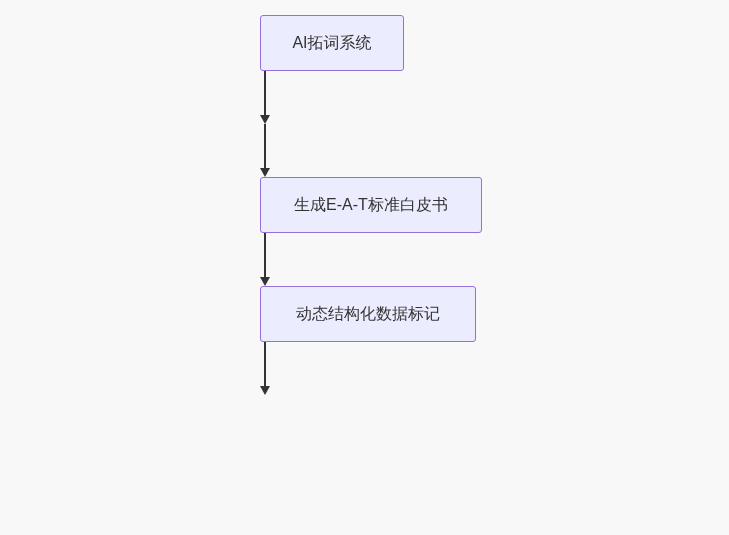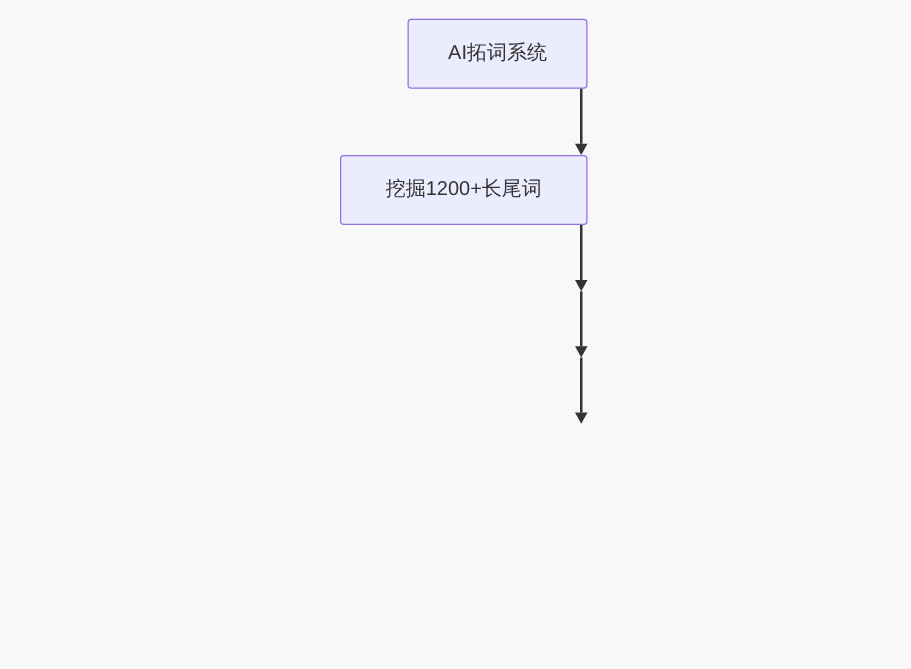--- a/index.html
+++ b/index.html
@@ -18,21 +18,21 @@
     width: 729px;
     height: 535px;
   }
   .flow {
     position: absolute;
     top: 15px;
     left: 371px;
     transform: translateX(-50%);
     display: flex;
     flex-direction: column;
-    align-items: flex-end;
+    align-items: flex-start;
   }
   .node {
     box-sizing: border-box;
     height: 56px;
     background: #ececff;
     border: 1.5px solid #9370db;
     border-radius: 3px;
     display: flex;
     align-items: center;
     justify-content: center;
@@ -73,35 +73,38 @@
 
     <div class="node n1">
       <span>AI拓词系统</span>
     </div>
 
     <div class="arrow">
       <div class="line"></div>
       <div class="head"></div>
     </div>
 
-    <div class="node n2">
-      <span>挖掘1200+长尾词</span>
+
+    <div class="arrow">
+      <div class="line"></div>
+      <div class="head"></div>
+    </div>
+
+    <div class="node n3">
+      <span>生成E-A-T标准白皮书</span>
     </div>
 
     <div class="arrow">
       <div class="line"></div>
       <div class="head"></div>
     </div>
 
-
-    <div class="arrow">
-      <div class="line"></div>
-      <div class="head"></div>
+    <div class="node n4">
+      <span>动态结构化数据标记</span>
     </div>
-
 
     <div class="arrow">
       <div class="line"></div>
       <div class="head"></div>
     </div>
 
 
   </div>
 </div>
 

